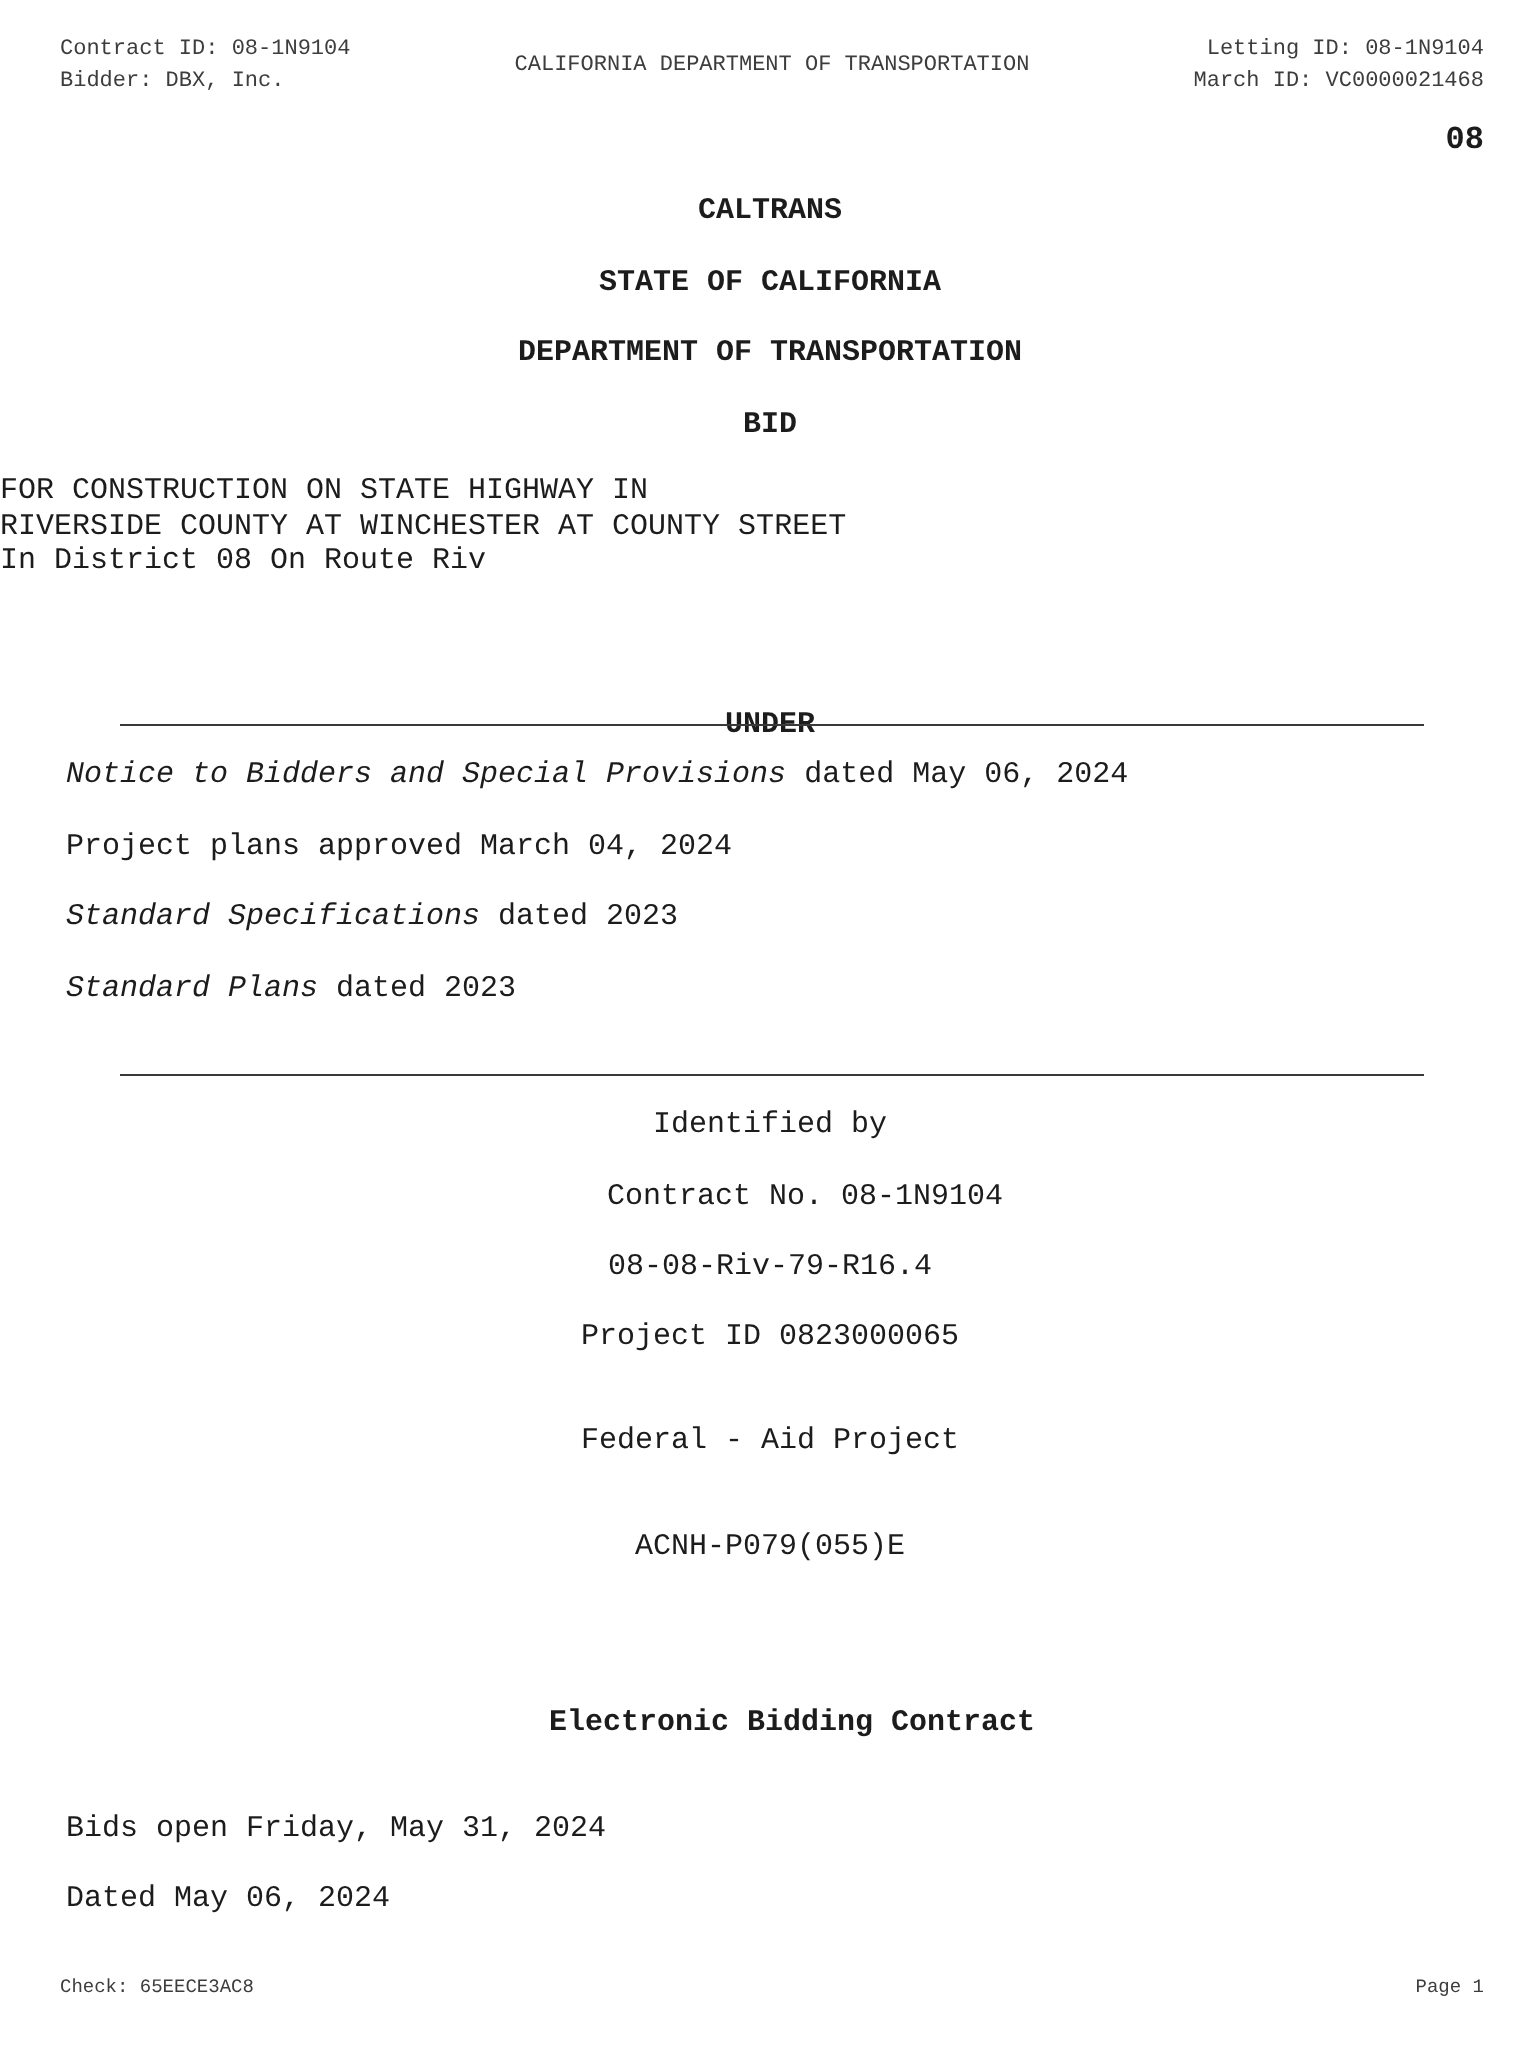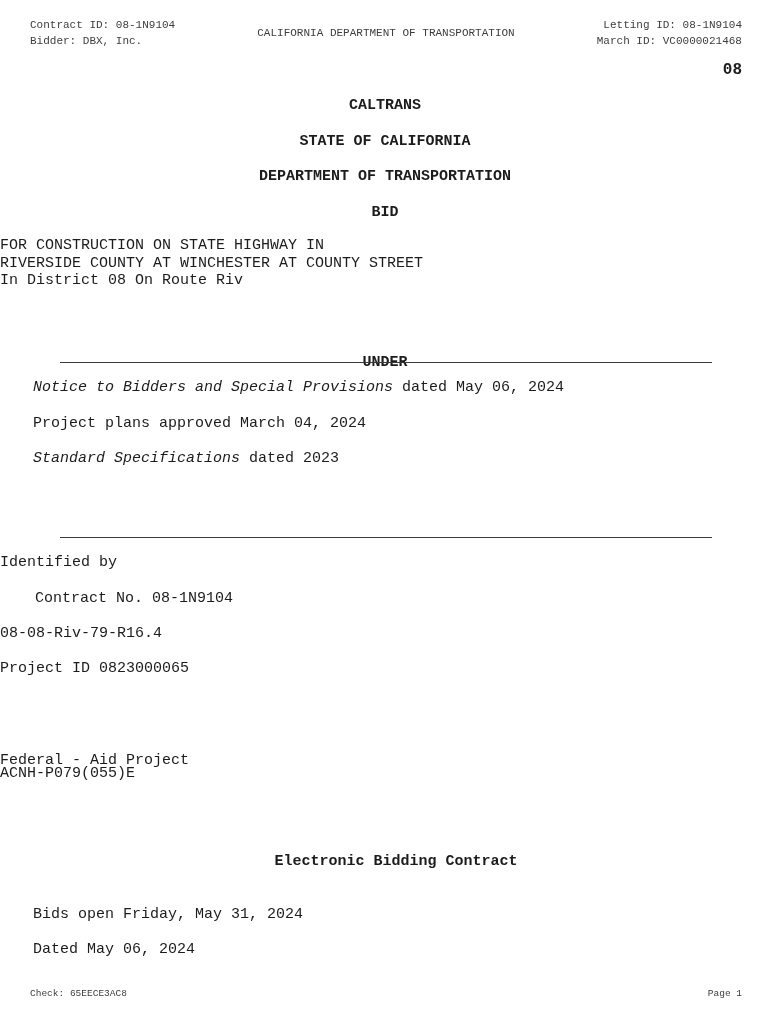--- a/index.html
+++ b/index.html
@@ -46,26 +46,26 @@
   .divider {
     position:absolute; left:60px; width:652px;
     border-top:1px solid #3a3a3a; height:0;
   }
   .divider-1 { top:362px; }
   .divider-2 { top:537px; }
 
   .ref-block { position:absolute; top:370px; left:33px; right:33px; }
   .ref-block .ref-line { line-height:35.5px; }
 
-  .id-line { position:absolute; left:0; right:0; }
+  .id-line { position:absolute; left:0; right:0; text-align:center; }
   .id-0 { top:554px; }
   .id-1 { top:590px;margin-left:35px; }
   .id-2 { top:625px; }
   .id-3 { top:660px; }
-  .id-4 { top:752px; }
+  .id-4 { top:712px; }
   .id-5 { top:765px; }
 
   .contract-type {
     position:absolute; top:853px; left:0; right:0;
     text-align:center;
     margin-left:22px;
   }
 
   .bids-open { position:absolute; top:906px; left:33px; }
   .dated-line { position:absolute; top:941px; left:33px; }
@@ -107,20 +107,21 @@
 </div>
 
 <div class="under-label bold">UNDER</div>
 
 <div class="divider divider-1"></div>
 
 <div class="ref-block">
   <div class="ref-line"><span class="it">Notice to Bidders and Special Provisions</span><span> dated May 06, 2024</span></div>
   <div class="ref-line"><span class="it"></span><span>Project plans approved March 04, 2024</span></div>
   <div class="ref-line"><span class="it">Standard Specifications</span><span> dated 2023</span></div>
+  <div class="ref-line"><span class="it">Standard Plans</span><span> dated 2023</span></div>
 </div>
 
 <div class="divider divider-2"></div>
 
 <div class="id-line id-0">Identified by</div>
 <div class="id-line id-1">Contract No. 08-1N9104</div>
 <div class="id-line id-2">08-08-Riv-79-R16.4</div>
 <div class="id-line id-3">Project ID 0823000065</div>
 <div class="id-line id-4">Federal - Aid Project</div>
 <div class="id-line id-5">ACNH-P079(055)E</div>

